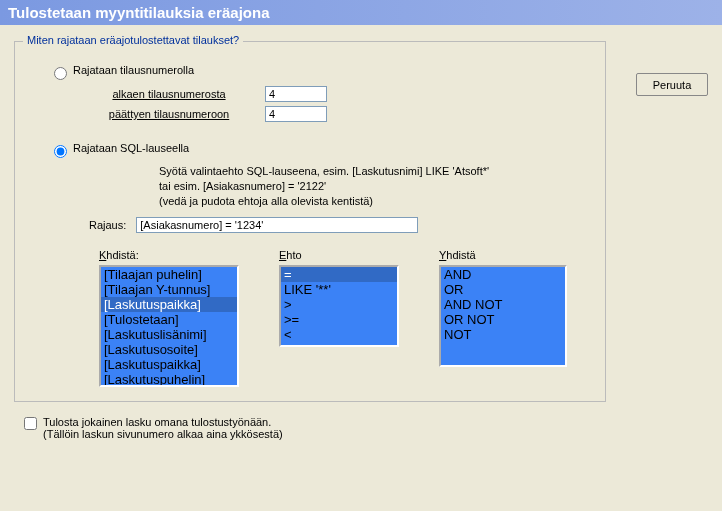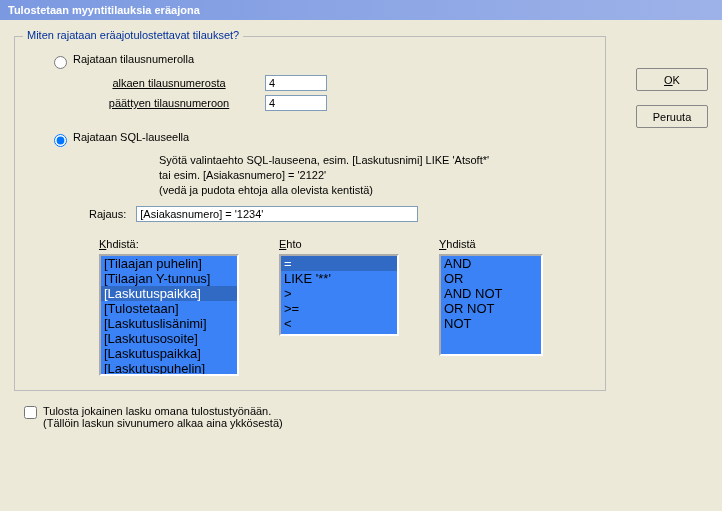--- a/index.html
+++ b/index.html
@@ -10,29 +10,29 @@
   background: #ece9d8;
   width: 722px;
   height: 511px;
   overflow: hidden;
 }
 .titlebar {
   background: linear-gradient(to right, #7b99e1, #9db2e8);
   color: #fff;
   font-weight: bold;
   padding: 4px 8px;
-  font-size: 11px;
+  font-size: 15px;
 }
 .content {
   padding: 10px 14px 6px 14px;
   position: relative;
 }
 .fieldset {
   border: 1px solid #bbb;
-  padding: 10px 14px 14px 14px;
+  padding: 16px 14px 14px 14px;
   margin-top: 6px;
   position: relative;
   width: 592px;
 }
 .fieldset-legend {
   position: absolute;
   top: -8px;
   left: 8px;
   background: #ece9d8;
   padding: 0 4px;
@@ -83,21 +83,21 @@
 .list-label .ul { text-decoration: underline; }
 .listbox {
   font-family: inherit;
   font-size: 13px;
   border: 2px inset #fff;
   background: #3b82f6;
   overflow-y: scroll;
 }
 .listbox.k { width: 140px; height: 122px; }
 .listbox.e { width: 120px; height: 82px; }
-.listbox.y { width: 104px; height: 102px; overflow-y: hidden; }
+.listbox.y { width: 128px; height: 102px; overflow-y: hidden; }
 .listbox div { padding: 0 3px; white-space: nowrap; }
 .listbox .sel { background: #316ac5; color: #fff; }
 .btn {
   width: 72px;
   height: 23px;
   font-family: inherit;
   font-size: 11px;
   background: #ece9d8;
   border: 1px solid #888;
   border-radius: 2px;
@@ -203,17 +203,16 @@
 
   <div class="checkbox-row">
     <input type="checkbox" style="">
     <div>
       <div>Tulosta jokainen lasku omana tulostustyönään.</div>
       <div>(Tällöin laskun sivunumero alkaa aina ykkösestä)</div>
     </div>
   </div>
 
   <div class="btn-col">
-    <button class="btn"><span class="ul">O</span><span>K</span></button>
     <button class="btn">Peruuta</button>
   </div>
 
 </div>
 
 </body></html>

